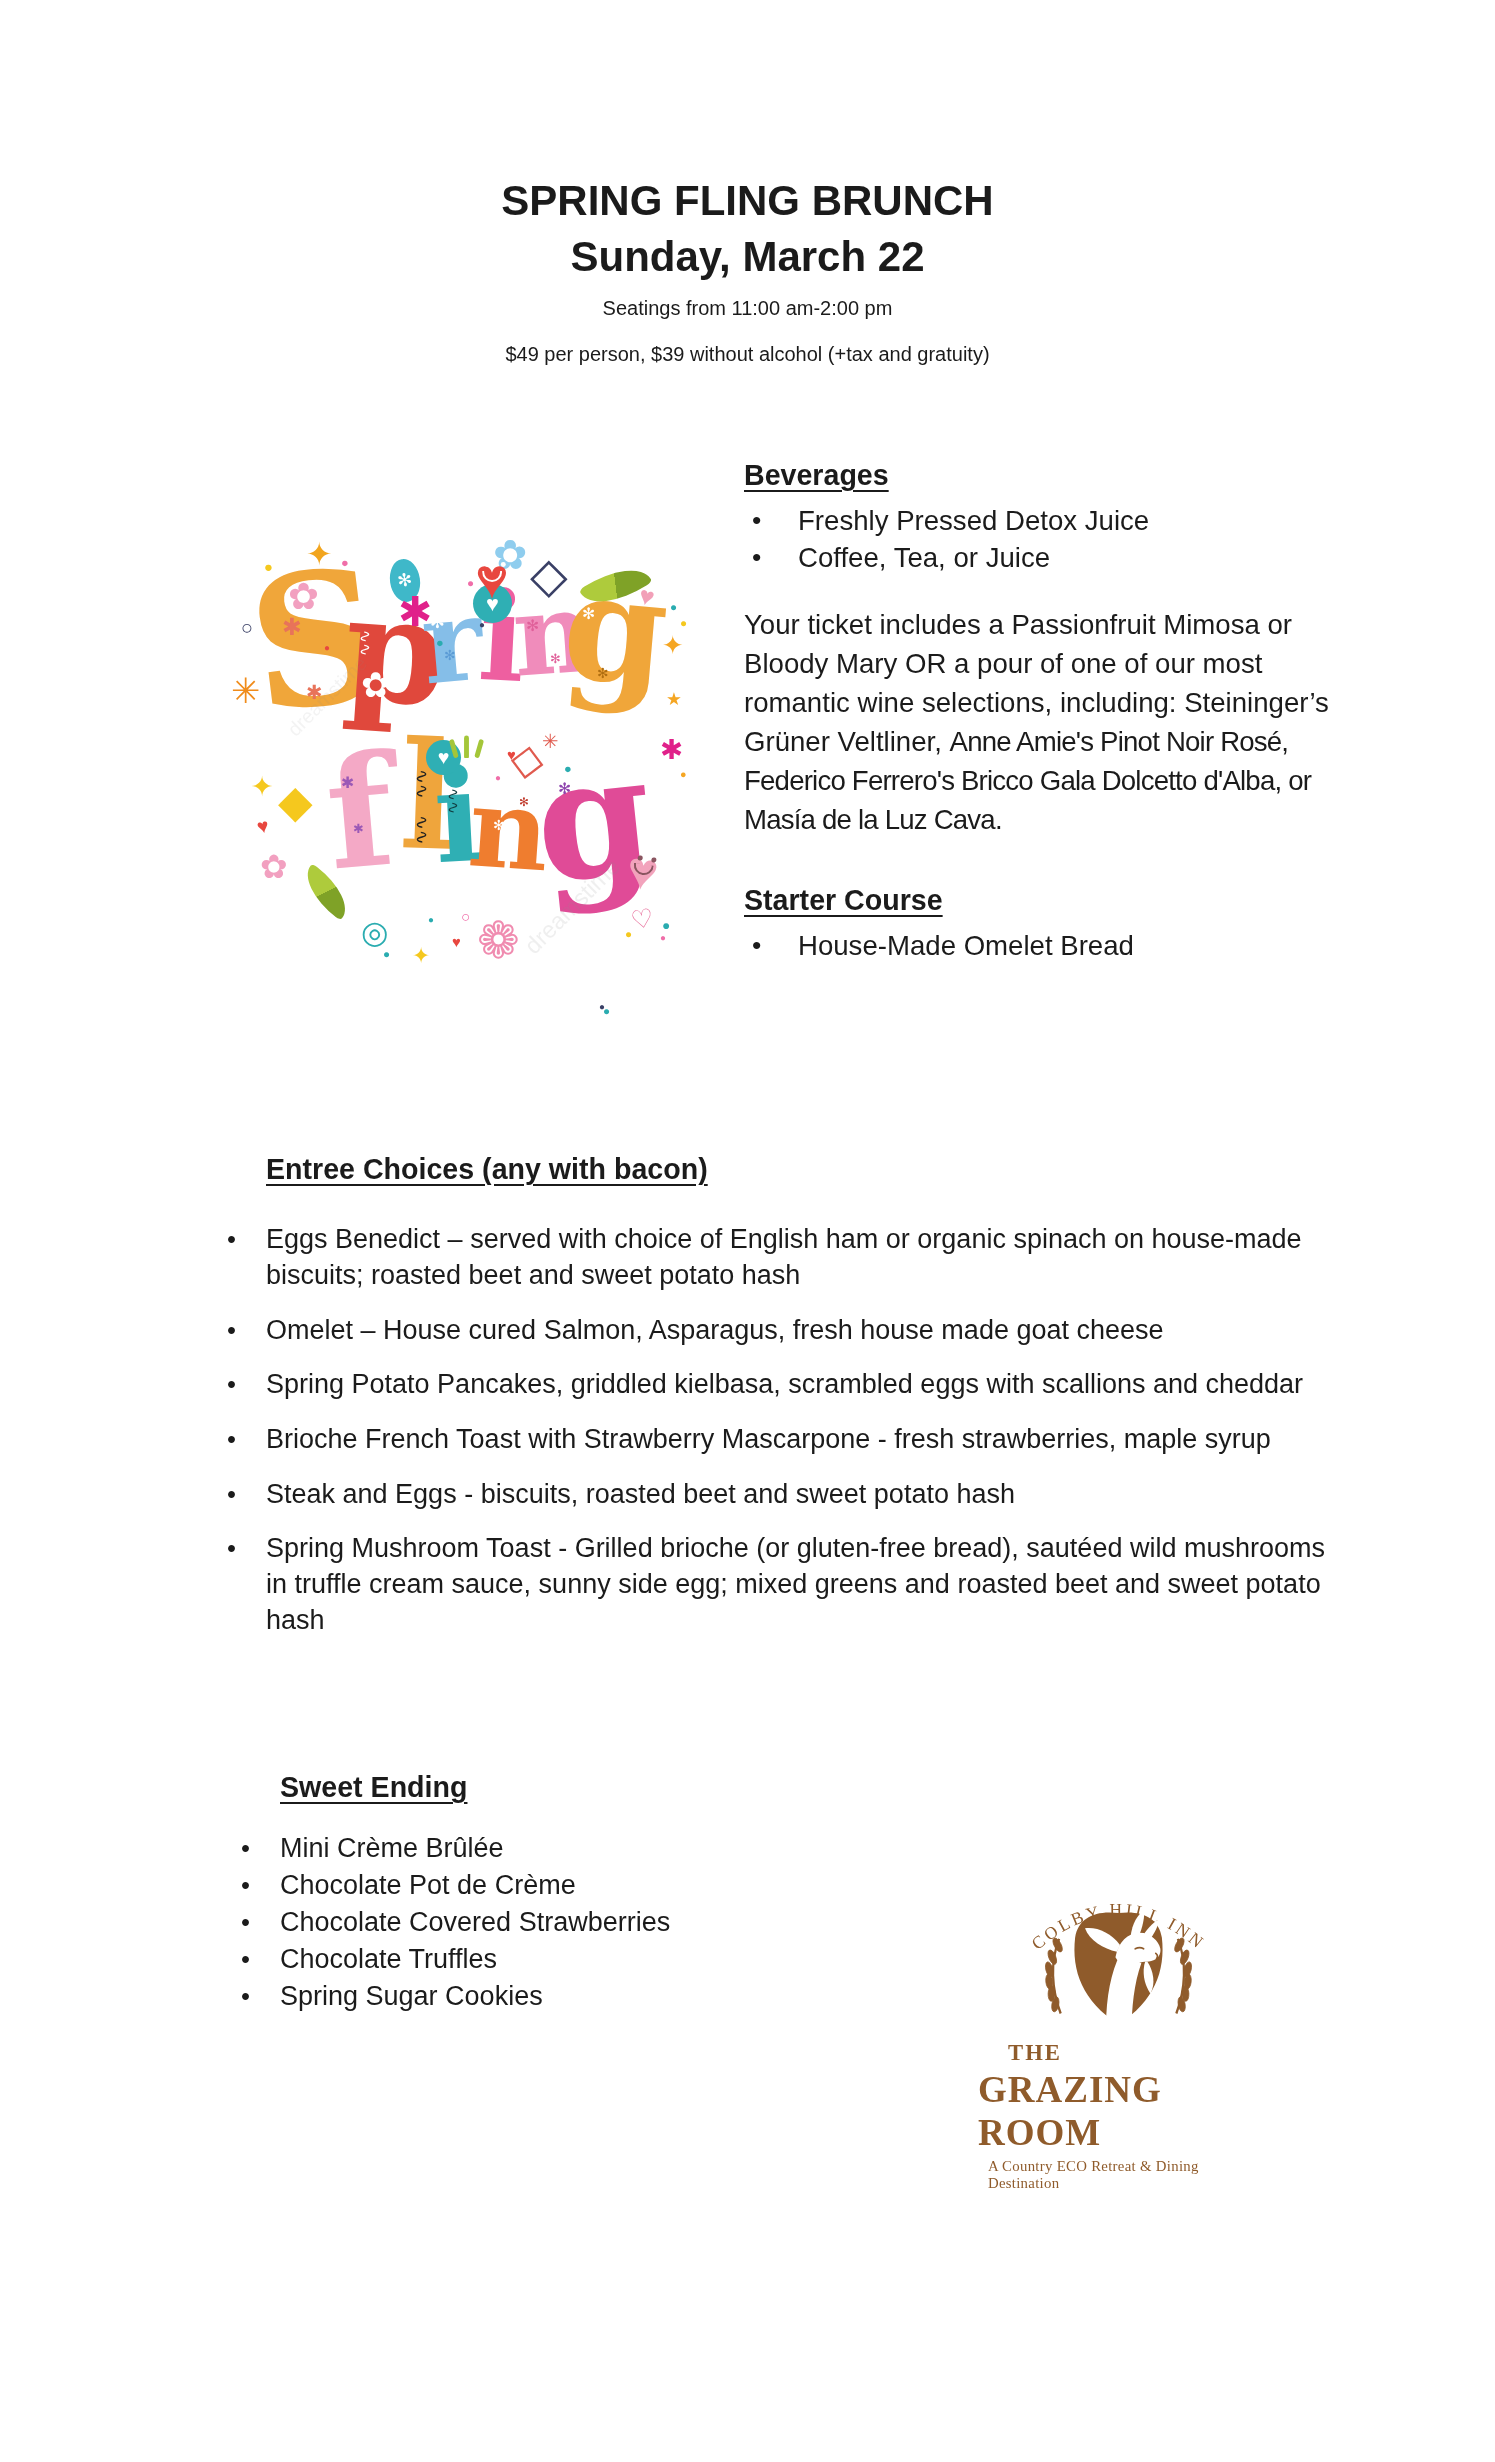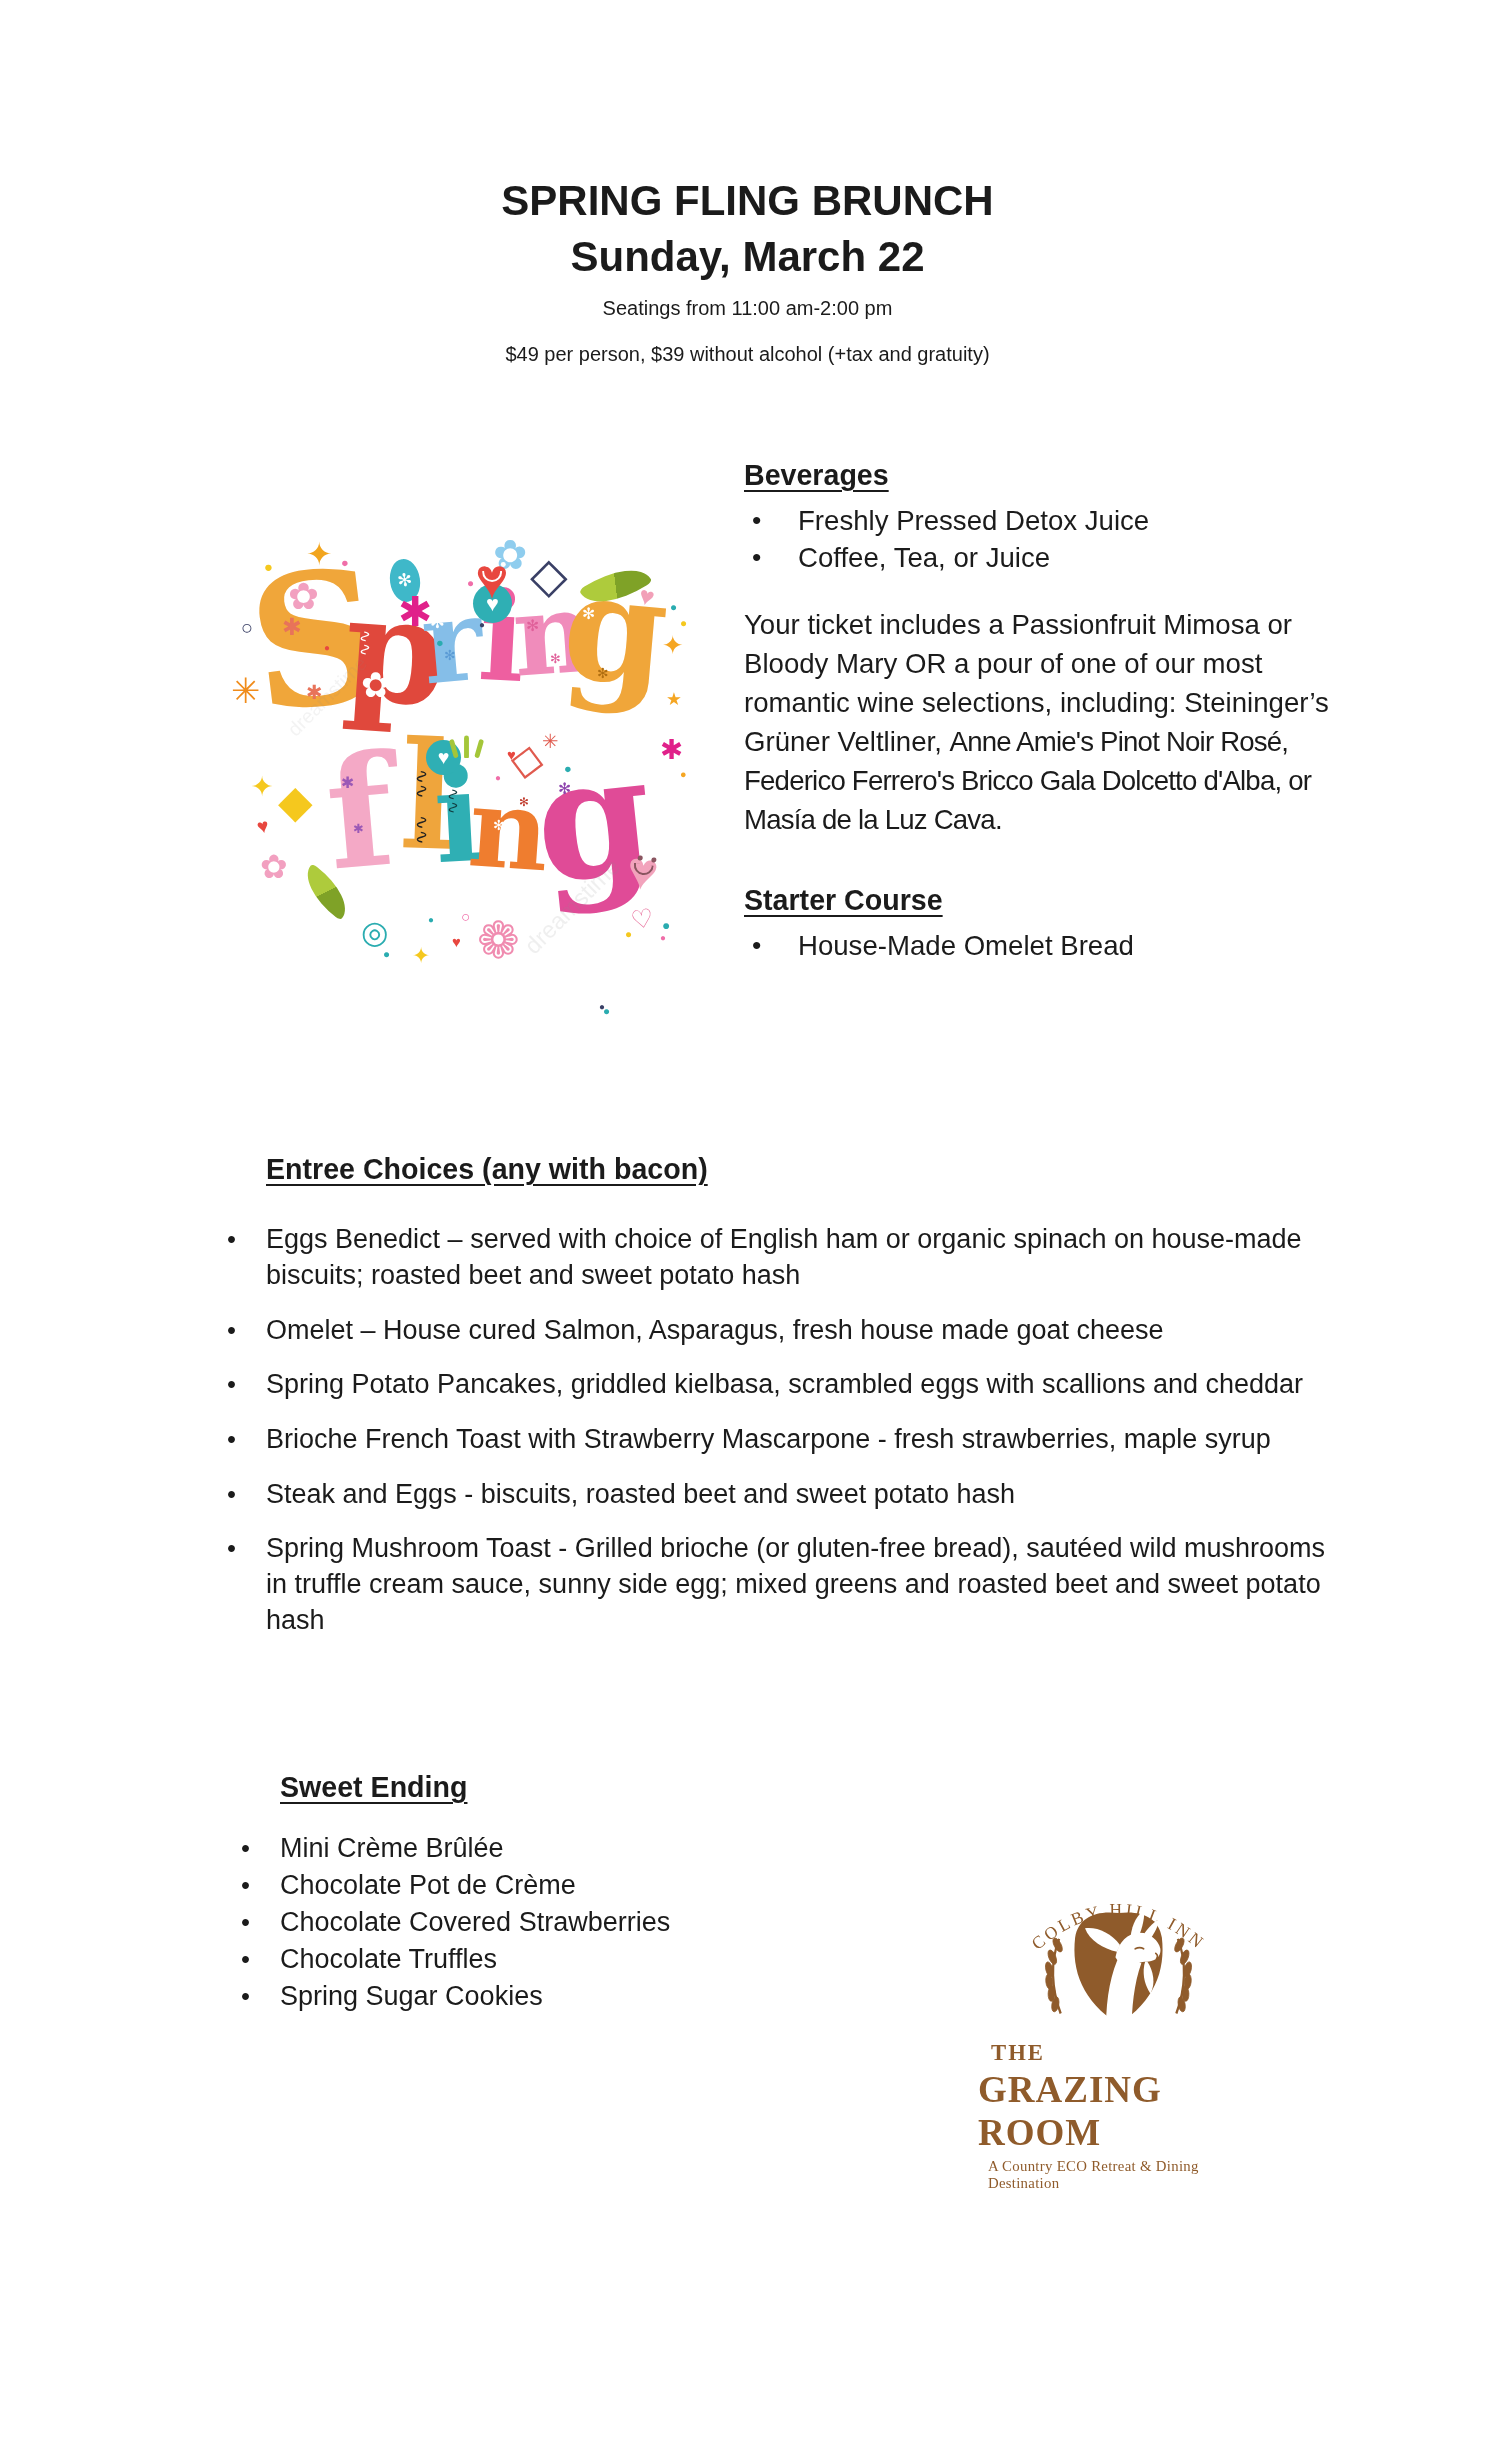--- a/index.html
+++ b/index.html
@@ -66,21 +66,21 @@
         box-shadow:15.8px 0 0 #fff;left:30%;top:26%;}
   .heartface.pinkface::before{background:#8a5560;box-shadow:13.8px 0 0 #8a5560;}
   .watermark{position:absolute;font-size:23.6px;color:rgba(140,140,140,0.14);transform:rotate(-45deg);
         font-family:"Liberation Sans",sans-serif;}
   .wm2{font-size:19.7px;color:rgba(140,140,140,0.10);}
   .sprout{position:absolute;}
 
   
   .logo{position:absolute;left:978px;top:1875px;width:281px;font-family:"Liberation Serif",serif;}
   .logo svg{display:block;margin-left:25.6px;}
-  .logo-the{font-size:22.7px;font-weight:700;letter-spacing:2px;margin:-9.9px 0 0 13px;}
+  .logo-the{font-size:22.7px;font-weight:700;letter-spacing:2px;margin:-9.9px 0 0 30px;}
   .logo-name{font-size:37px;font-weight:700;letter-spacing:1px;line-height:43px;margin-top:2px;}
   .logo-tag{font-size:14.8px;letter-spacing:0.3px;margin:3.9px 0 0 9.9px;font-family:Liberation Serif, serif;}
 </style>
 </head>
 <body>
 
 <div class="page">
 
   <div class="header">
     <h1>SPRING FLING BRUNCH</h1>

